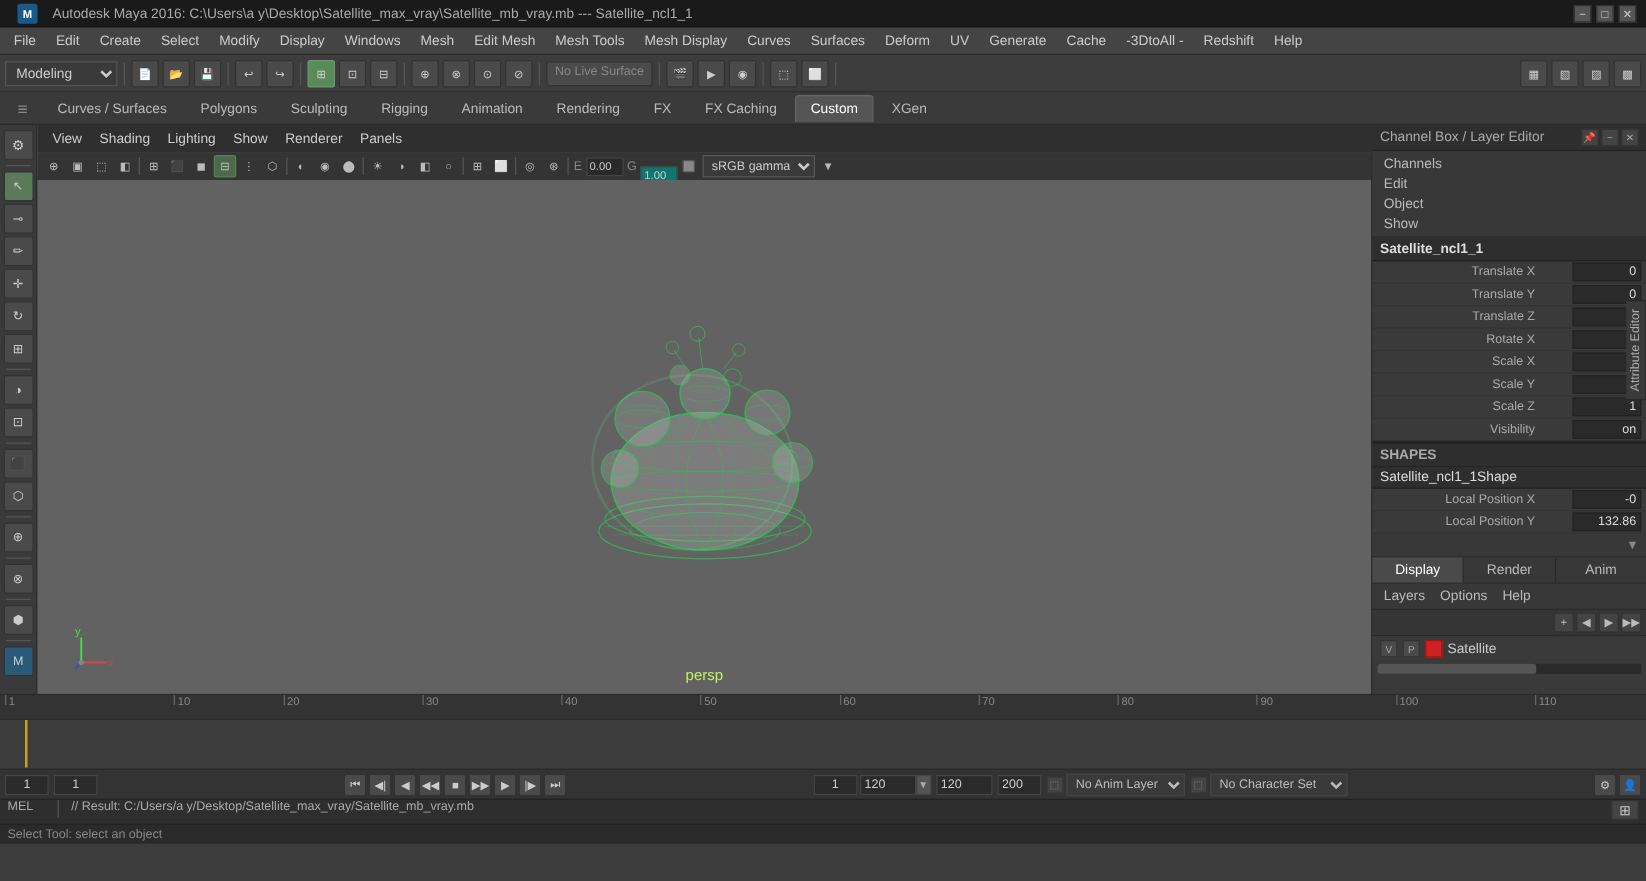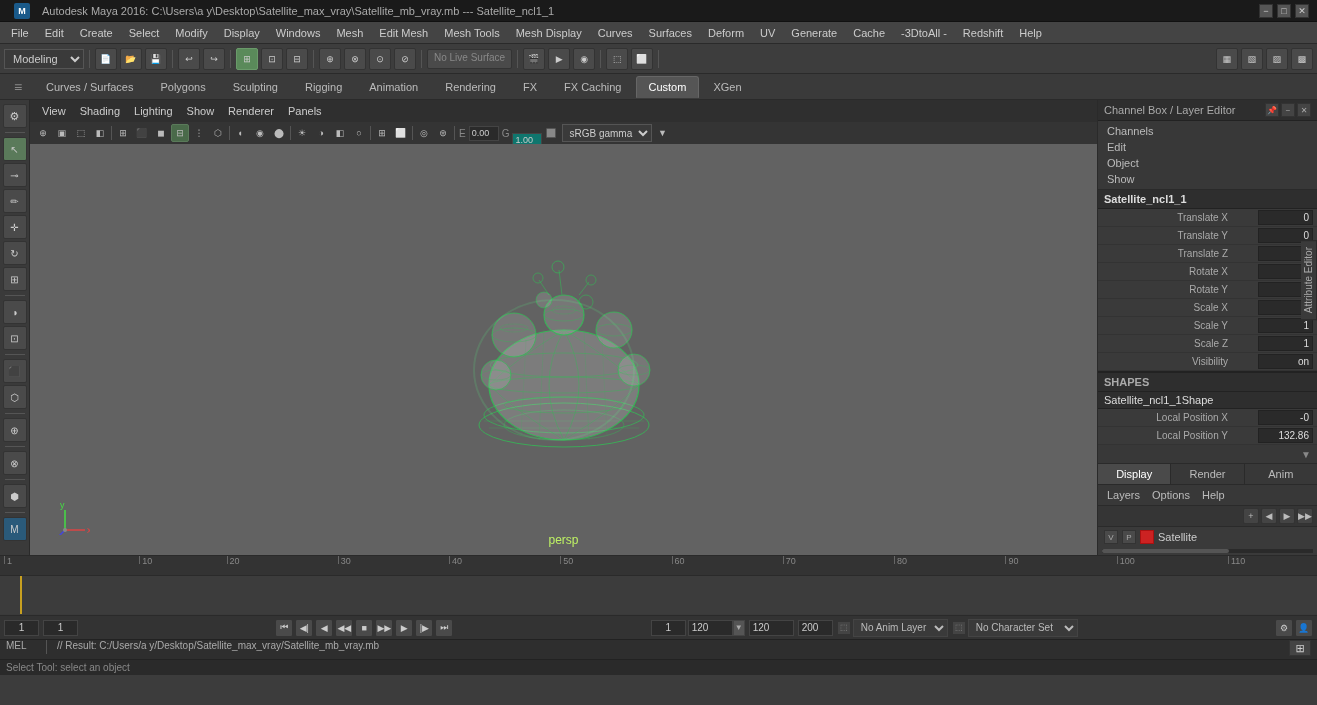--- a/index.html
+++ b/index.html
@@ -97,21 +97,21 @@
       height: 18px;
       background: #555;
       margin: 0 2px;
     }
     #workspace-dropdown {
       background: #3a3a3a;
       border: 1px solid #555;
       color: #ccc;
       font-size: 11px;
       padding: 2px 4px;
-      width: 80px;
+      width: 90px;
       height: 20px;
       cursor: pointer;
     }
     .live-surface-btn {
       background: #4a4a4a;
       border: 1px solid #333;
       color: #888;
       font-size: 10px;
       padding: 2px 6px;
       height: 20px;
@@ -939,24 +939,20 @@
       </div>
       <div class="channel-row">
         <span class="channel-name">Translate Z</span>
         <div class="channel-value">0</div>
       </div>
       <div class="channel-row">
         <span class="channel-name">Rotate X</span>
         <div class="channel-value">0</div>
       </div>
       <div class="channel-row">
-        <span class="channel-name">Rotate Y</span>
-        <div class="channel-value">0</div>
-      </div>
-      <div class="channel-row">
         <span class="channel-name">Scale X</span>
         <div class="channel-value">1</div>
       </div>
       <div class="channel-row">
         <span class="channel-name">Scale Y</span>
         <div class="channel-value">1</div>
       </div>
       <div class="channel-row">
         <span class="channel-name">Scale Z</span>
         <div class="channel-value">1</div>

